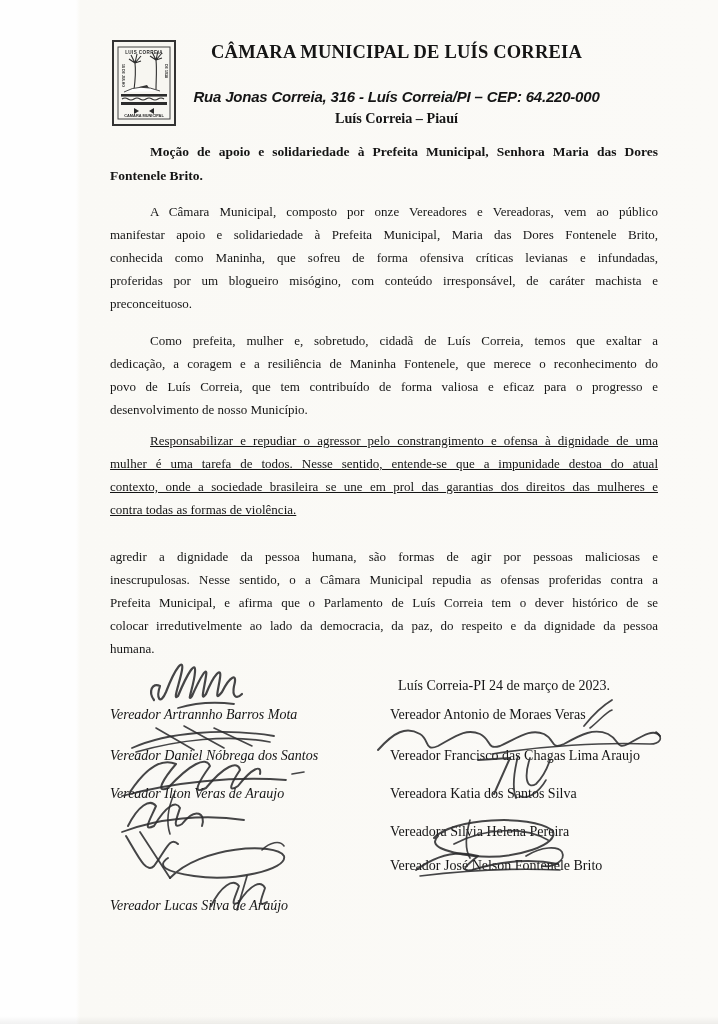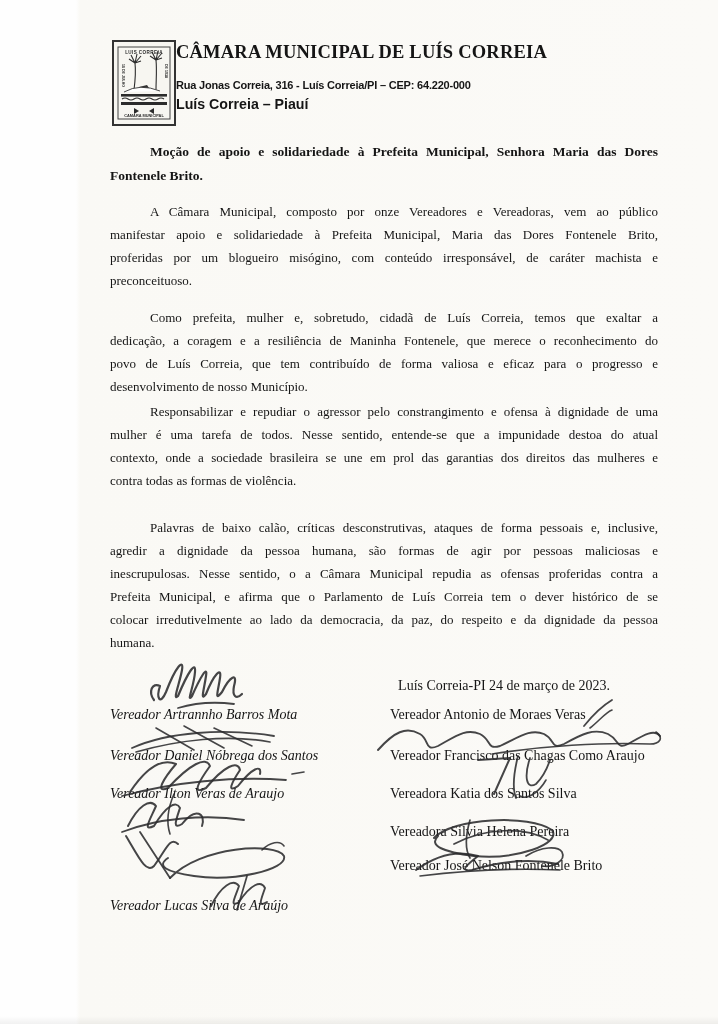--- a/index.html
+++ b/index.html
@@ -17,48 +17,48 @@
     color:var(--text);
     overflow:hidden;
   }
   .page::after{
     content:"";position:absolute;left:0;bottom:0;width:100%;height:8px;
     background:linear-gradient(180deg,rgba(0,0,0,0),rgba(0,0,0,0.05));
   }
   
   .header{display:flex;margin:40px 55px 0 112px;height:86px;}
   .crest{flex:0 0 64px;}
-  .header-text{flex:1;padding-right:46px;}
+  .header-text{flex:1;text-align:center;padding-right:46px;}
   .org-name{
     font-family:"Liberation Serif",serif;font-weight:bold;font-size:18.5px;
     letter-spacing:.2px;margin-top:2px;white-space:nowrap;
   }
   .addr-line{
-    font-family:"Liberation Sans",sans-serif;font-weight:bold;font-size:11px;
-    margin-top:16px;white-space:nowrap;letter-spacing:-.2px;
+    font-family:"Liberation Sans",sans-serif;font-weight:bold;font-size:15px;
+    margin-top:25px;white-space:nowrap;letter-spacing:-.2px;font-style:italic;
   }
   .city-line{
-    font-family:Liberation Sans, sans-serif;font-weight:bold;font-size:14.2px;
+    font-family:Liberation Serif, serif;font-weight:bold;font-size:14.2px;
     margin-top:5px;white-space:nowrap;
   }
   
   .content{margin-left:110px;width:548px;}
   .para{margin:0;}
   .jline{
     height:23px;line-height:23px;font-size:13px;
     text-align:justify;text-align-last:justify;text-justify:inter-word;
     white-space:nowrap;overflow:visible;
   }
   .jline.last{text-align-last:left;}
   .jline.indent{padding-left:40px;}
   .title-block .jline{height:24px;line-height:24px;font-weight:bold;font-size:13.5px;}
   .mt-title{margin-top:14px;}
   .mt-p1{margin-top:12px;}
   .mt-p2{margin-top:14px;}
-  .mt-p3{margin-top:2px;}
+  .mt-p3{margin-top:8px;text-decoration:underline;}
   .mt-p4{margin-top:24px;}
   
   .sig-section{position:absolute;top:650px;left:0;width:672px;height:374px;}
   .date-line{
     position:absolute;top:28px;right:62px;
     font-size:14px;white-space:nowrap;
   }
   .sig-name{position:absolute;font-size:14px;white-space:nowrap;}
   .col-l{left:110px;font-style:italic;}
   .col-r{left:390px;}
@@ -109,58 +109,58 @@
   <div class="content">
 
     <div class="para title-block mt-title">
       <div class="jline indent">Moção de apoio e solidariedade à Prefeita Municipal, Senhora Maria das Dores</div>
       <div class="jline last">Fontenele Brito.</div>
     </div>
 
     <div class="para mt-p1">
       <div class="jline indent">A Câmara Municipal, composto por onze Vereadores e Vereadoras, vem ao público</div>
       <div class="jline">manifestar apoio e solidariedade à Prefeita Municipal, Maria das Dores Fontenele Brito,</div>
+      <div class="jline">conhecida como Maninha, que sofreu de forma ofensiva críticas levianas e infundadas,</div>
       <div class="jline">proferidas por um blogueiro misógino, com conteúdo irresponsável, de caráter machista e</div>
       <div class="jline last">preconceituoso.</div>
     </div>
 
     <div class="para mt-p2">
       <div class="jline indent">Como prefeita, mulher e, sobretudo, cidadã de Luís Correia, temos que exaltar a</div>
       <div class="jline">dedicação, a coragem e a resiliência de Maninha Fontenele, que merece o reconhecimento do</div>
       <div class="jline">povo de Luís Correia, que tem contribuído de forma valiosa e eficaz para o progresso e</div>
       <div class="jline last">desenvolvimento de nosso Município.</div>
     </div>
 
     <div class="para mt-p3">
       <div class="jline indent">Responsabilizar e repudiar o agressor pelo constrangimento e ofensa à dignidade de uma</div>
       <div class="jline">mulher é uma tarefa de todos. Nesse sentido, entende-se que a impunidade destoa do atual</div>
       <div class="jline">contexto, onde a sociedade brasileira se une em prol das garantias dos direitos das mulheres e</div>
       <div class="jline last">contra todas as formas de violência.</div>
     </div>
 
     <div class="para mt-p4">
-      <div class="jline indent">Palavras de baixo calão, críticas desconstrutivas, ataques de forma pessoais e, inclusive,</div>
       <div class="jline">agredir a dignidade da pessoa humana, são formas de agir por pessoas maliciosas e</div>
       <div class="jline">inescrupulosas. Nesse sentido, o a Câmara Municipal repudia as ofensas proferidas contra a</div>
       <div class="jline">Prefeita Municipal, e afirma que o Parlamento de Luís Correia tem o dever histórico de se</div>
       <div class="jline">colocar irredutivelmente ao lado da democracia, da paz, do respeito e da dignidade da pessoa</div>
       <div class="jline last">humana.</div>
     </div>
   </div>
 
   <div class="sig-section">
     <div class="date-line">Luís Correia-PI 24 de março de 2023.</div>
 
     <div class="sig-name col-l" style="top:57px">Vereador Artrannho Barros Mota</div>
     <div class="sig-name col-l" style="top:98px">Vereador Daniel Nóbrega dos Santos</div>
     <div class="sig-name col-l" style="top:136px">Vereador Ilton Veras de Araujo</div>
     <div class="sig-name col-l" style="top:248px">Vereador Lucas Silva de Araújo</div>
 
     <div class="sig-name col-r" style="top:57px">Vereador Antonio de Moraes Veras</div>
-    <div class="sig-name col-r" style="top:98px">Vereador Francisco das Chagas Como Araujo</div>
+    <div class="sig-name col-r" style="top:98px">Vereador Francisco das Chagas Lima Araujo</div>
     <div class="sig-name col-r" style="top:136px">Vereadora Katia dos Santos Silva</div>
     <div class="sig-name col-r" style="top:174px">Vereadora Silvia Helena Pereira</div>
     <div class="sig-name col-r" style="top:208px">Vereador José Nelson Fontenele Brito</div>
 
     <svg class="sig" style="left:148px;top:6px" width="110" height="56" viewBox="0 0 110 56">
       <path stroke-width="2.2" d="M6,44 C0,36 4,26 12,30 C8,42 12,50 18,36 C28,10 36,2 34,14 C32,26 24,46 30,40 C40,16 48,4 47,16 C46,30 38,48 44,40 C52,22 60,8 58,20 C56,34 52,46 58,38 C66,18 74,10 72,22 C70,36 66,46 74,36 C82,20 90,16 86,30 C84,40 88,44 94,38"></path>
       <path stroke-width="1.8" d="M30,52 C50,46 70,46 86,48"></path>
     </svg>
 
     <svg class="sig" style="left:578px;top:48px" width="40" height="32" viewBox="0 0 40 32">

